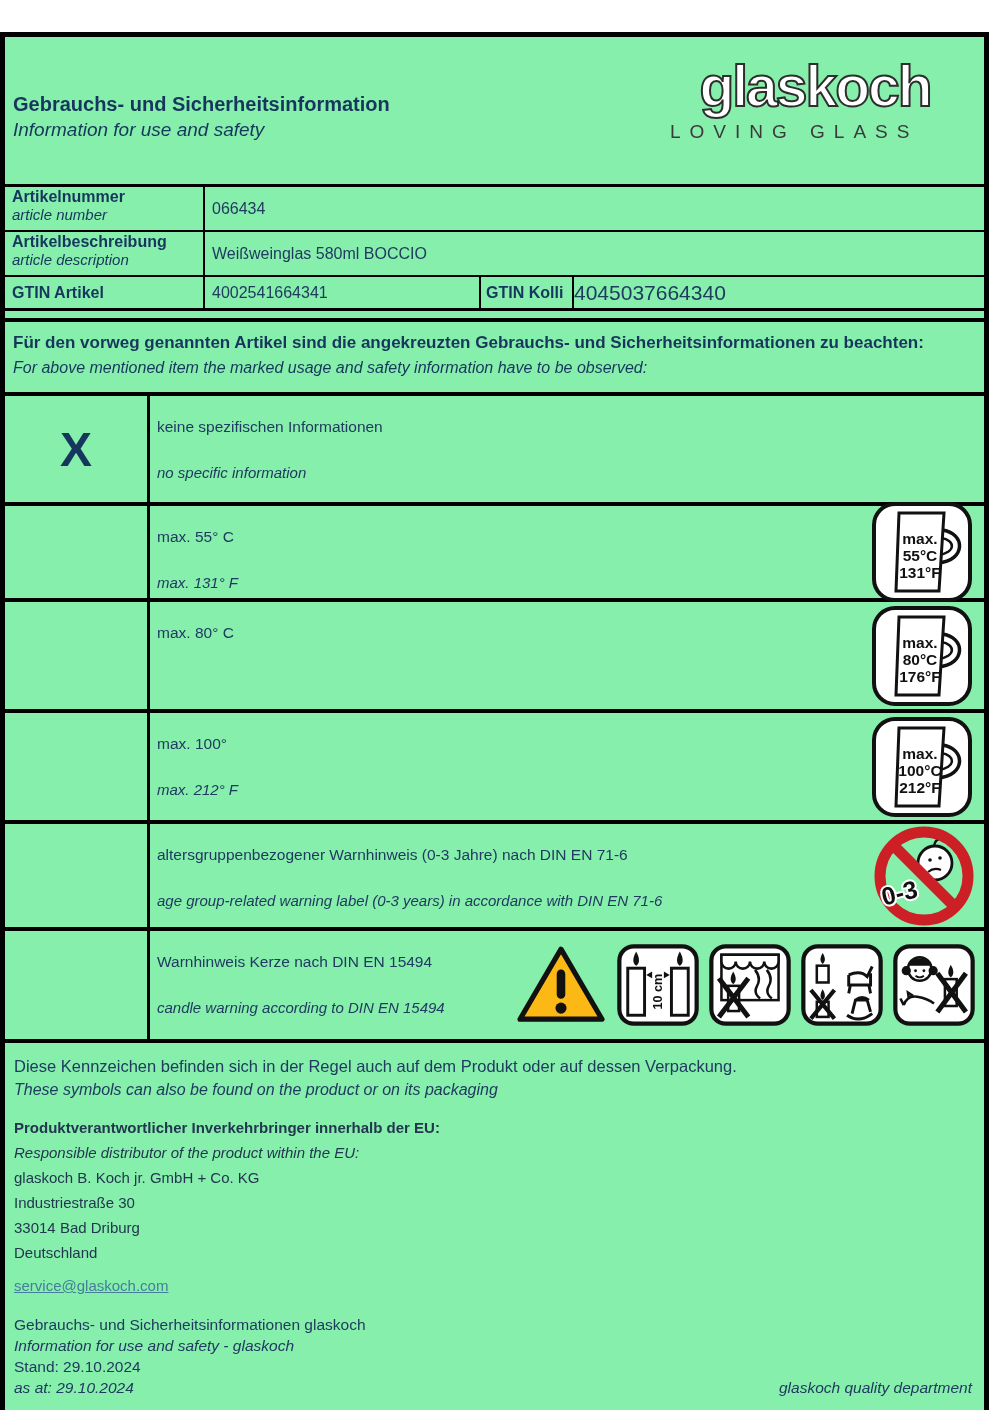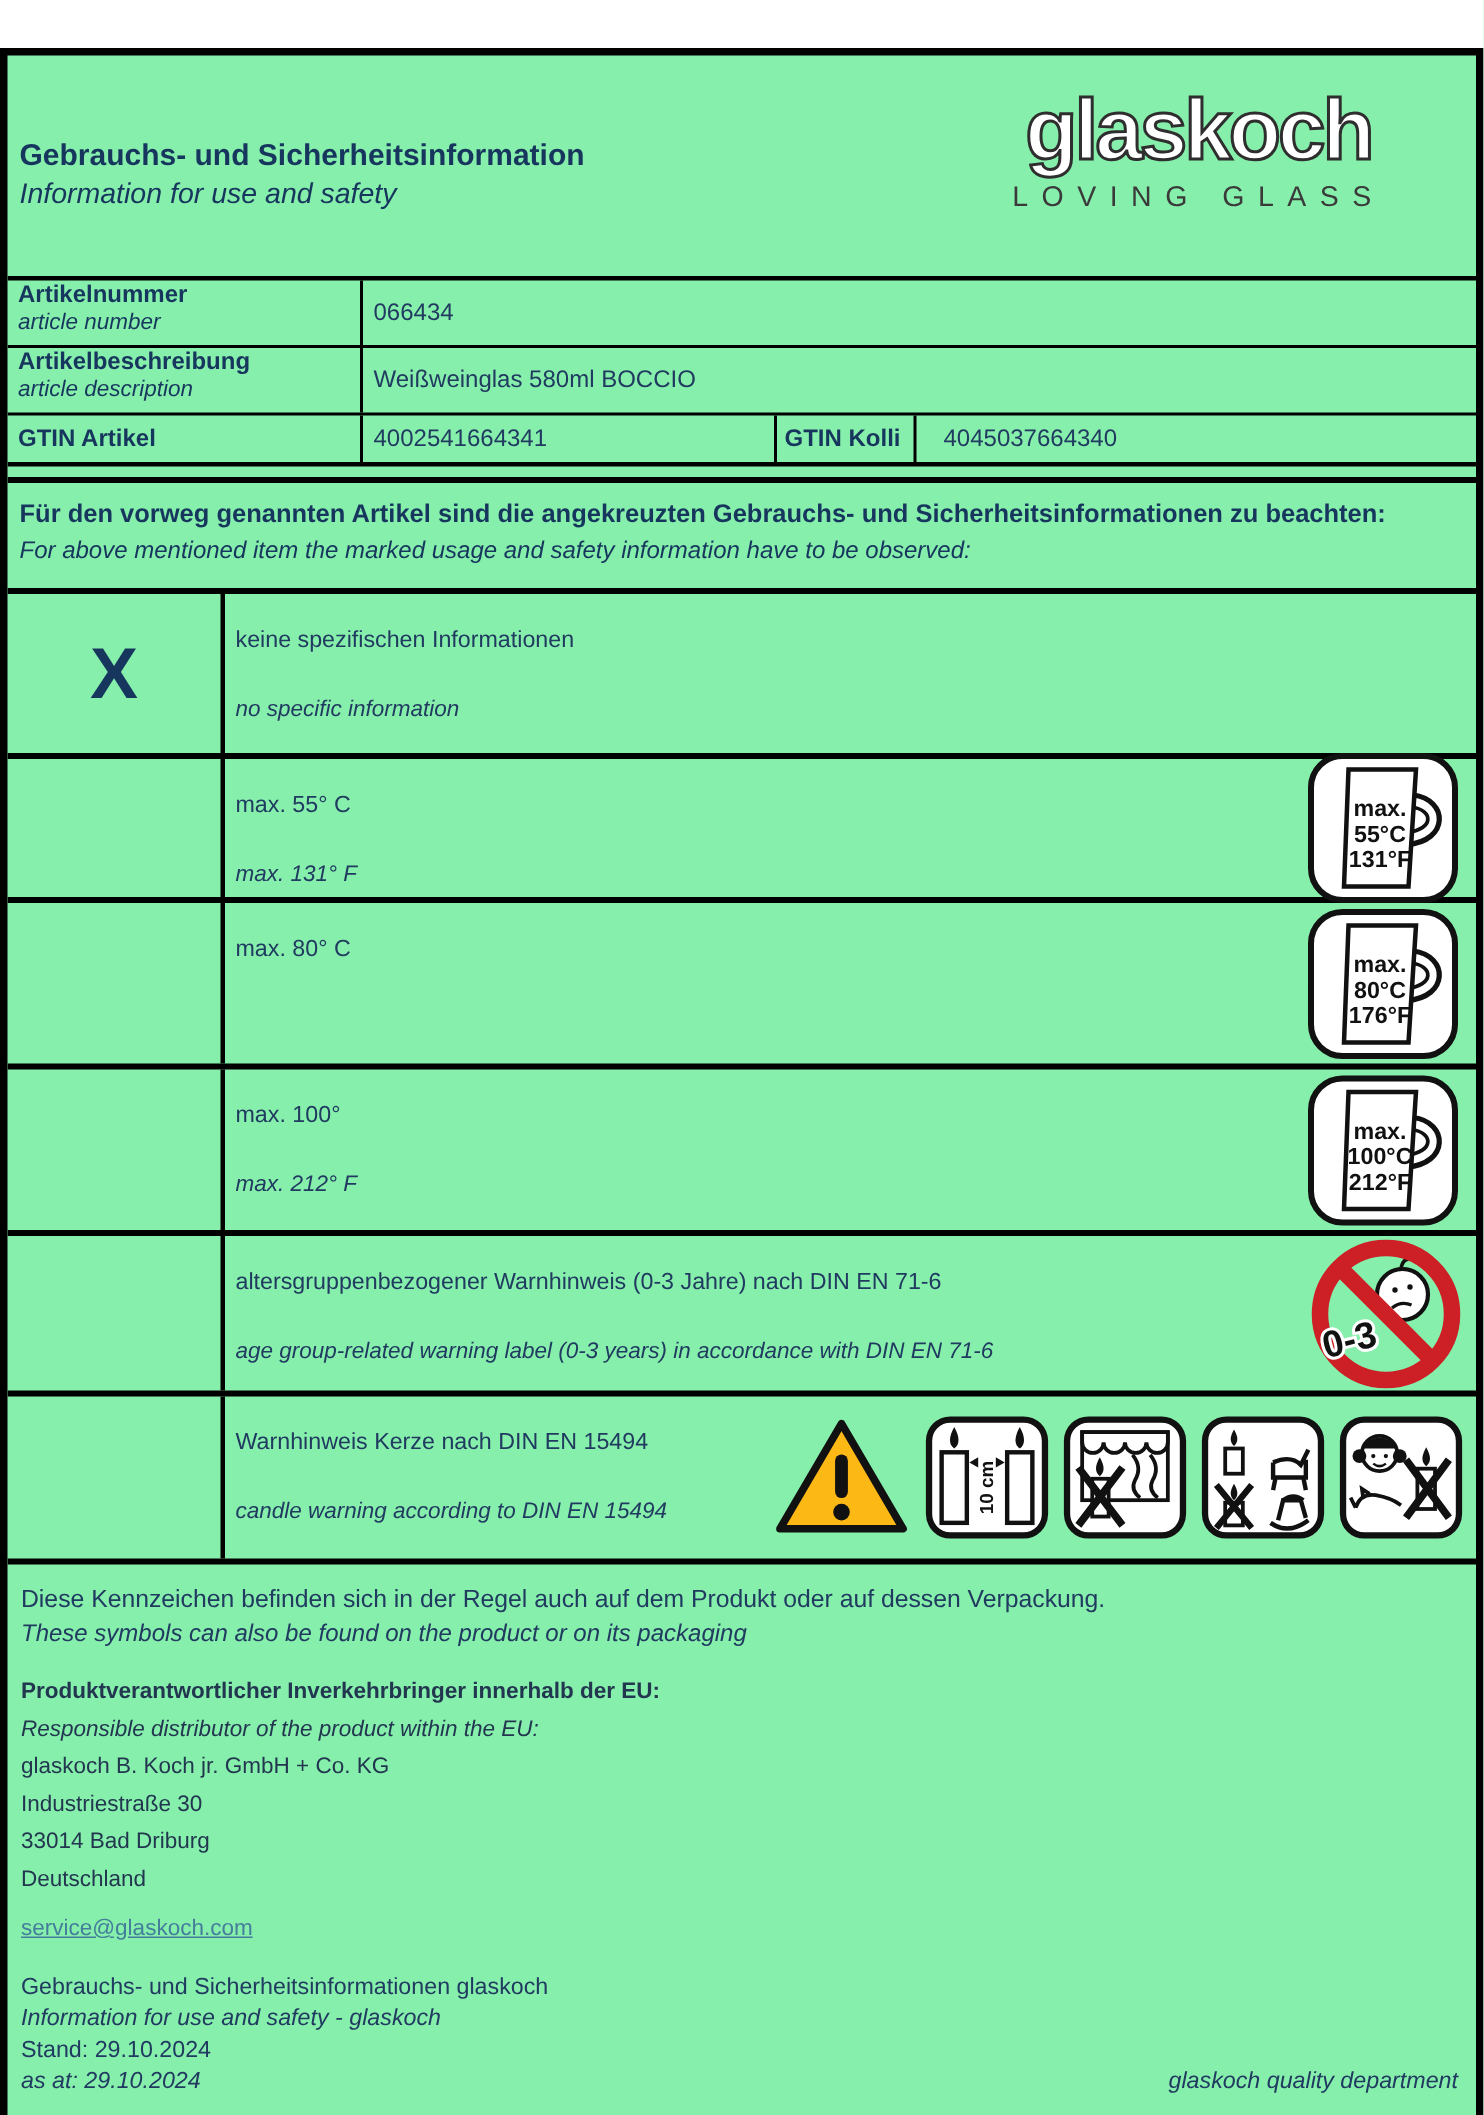--- a/index.html
+++ b/index.html
@@ -5,37 +5,37 @@
   * { box-sizing: border-box; margin: 0; padding: 0; }
   html,body { background:#fff; }
   body { width: 989px; height: 1410px; font-family: "Liberation Sans", sans-serif; position: relative; }
   .page { width: 989px; height: 1410px; border: 5px solid #000; background: #86efac; overflow: hidden; margin-top: 32px; }
 
   
   .hdr { height: 147px; position: relative; }
   .hdr-titles { position: absolute; left: 8px; top: 56px; }
   .title-de { font-size: 20px; font-weight: bold; color: #17365d; }
   .title-en { font-size: 19px; font-style: italic; color: #17365d; margin-top: 3px; }
-  .logo { position: absolute; right: 40px; top: 20px; width: 290px; text-align: center; }
+  .logo { position: absolute; right: 24px; top: 20px; width: 290px; text-align: left; }
   .logo-word { width: 290px; height: 64px; display:block; }
   .logo-word text { font-family: "Liberation Sans", sans-serif; font-size: 57px; font-weight: bold; letter-spacing: -2px; fill: #fff; stroke: #2e2e2e; stroke-width: 2; }
   .logo-tag { font-size: 19px; letter-spacing: 9px; color: #3a3a3a; margin-top: 0px; }
 
   
   .t1 { border-top: 3px solid #000; border-bottom: 3px solid #000; }
   .t1-row { display: flex; border-bottom: 2px solid #000; height: 45px; }
   .t1-row:last-child { border-bottom: none; height: 31px; }
-  .t1-label { width: 237px; border-right: 2px solid #000; padding: 1px 0 0 7px; }
+  .t1-label { width: 200px; border-right: 2px solid #000; padding: 1px 0 0 7px; }
   .lbl-de { font-size: 16px; font-weight: bold; color: #17365d; }
   .lbl-en { font-size: 15px; font-style: italic; color: #17365d; }
   .t1-value { flex: 1; display: flex; align-items: center; padding-left: 7px; font-size: 16px; color: #203a60; }
   .gtin-row .t1-label { display: flex; align-items: center; }
   .gtin-v1 { width: 276px; border-right: 2px solid #000; display:flex; align-items:center; padding-left:7px; font-size:16px; color:#203a60; }
   .gtin-l2 { width: 93px; border-right: 2px solid #000; display:flex; align-items:center; padding-left:5px; font-size:16px; font-weight:bold; color:#17365d; }
-  .gtin-v2 { flex:1; display:flex; align-items:center; padding-left:18px; font-size:16px; color:#203a60; }
+  .gtin-v2 { flex:1; display:flex; align-items:center; padding-left:0; font-size:21px; color:#203a60; }
 
   .gap { height: 7px; }
 
   
   .notice { border-top: 4px solid #000; height: 74px; padding: 11px 8px 0 8px; }
   .notice-de { font-size: 17px; font-weight: bold; color: #17365d; }
   .notice-en { font-size: 16px; font-style: italic; color: #17365d; margin-top: 6px; }
 
   
   .main-table { border-top: 4px solid #000; }

